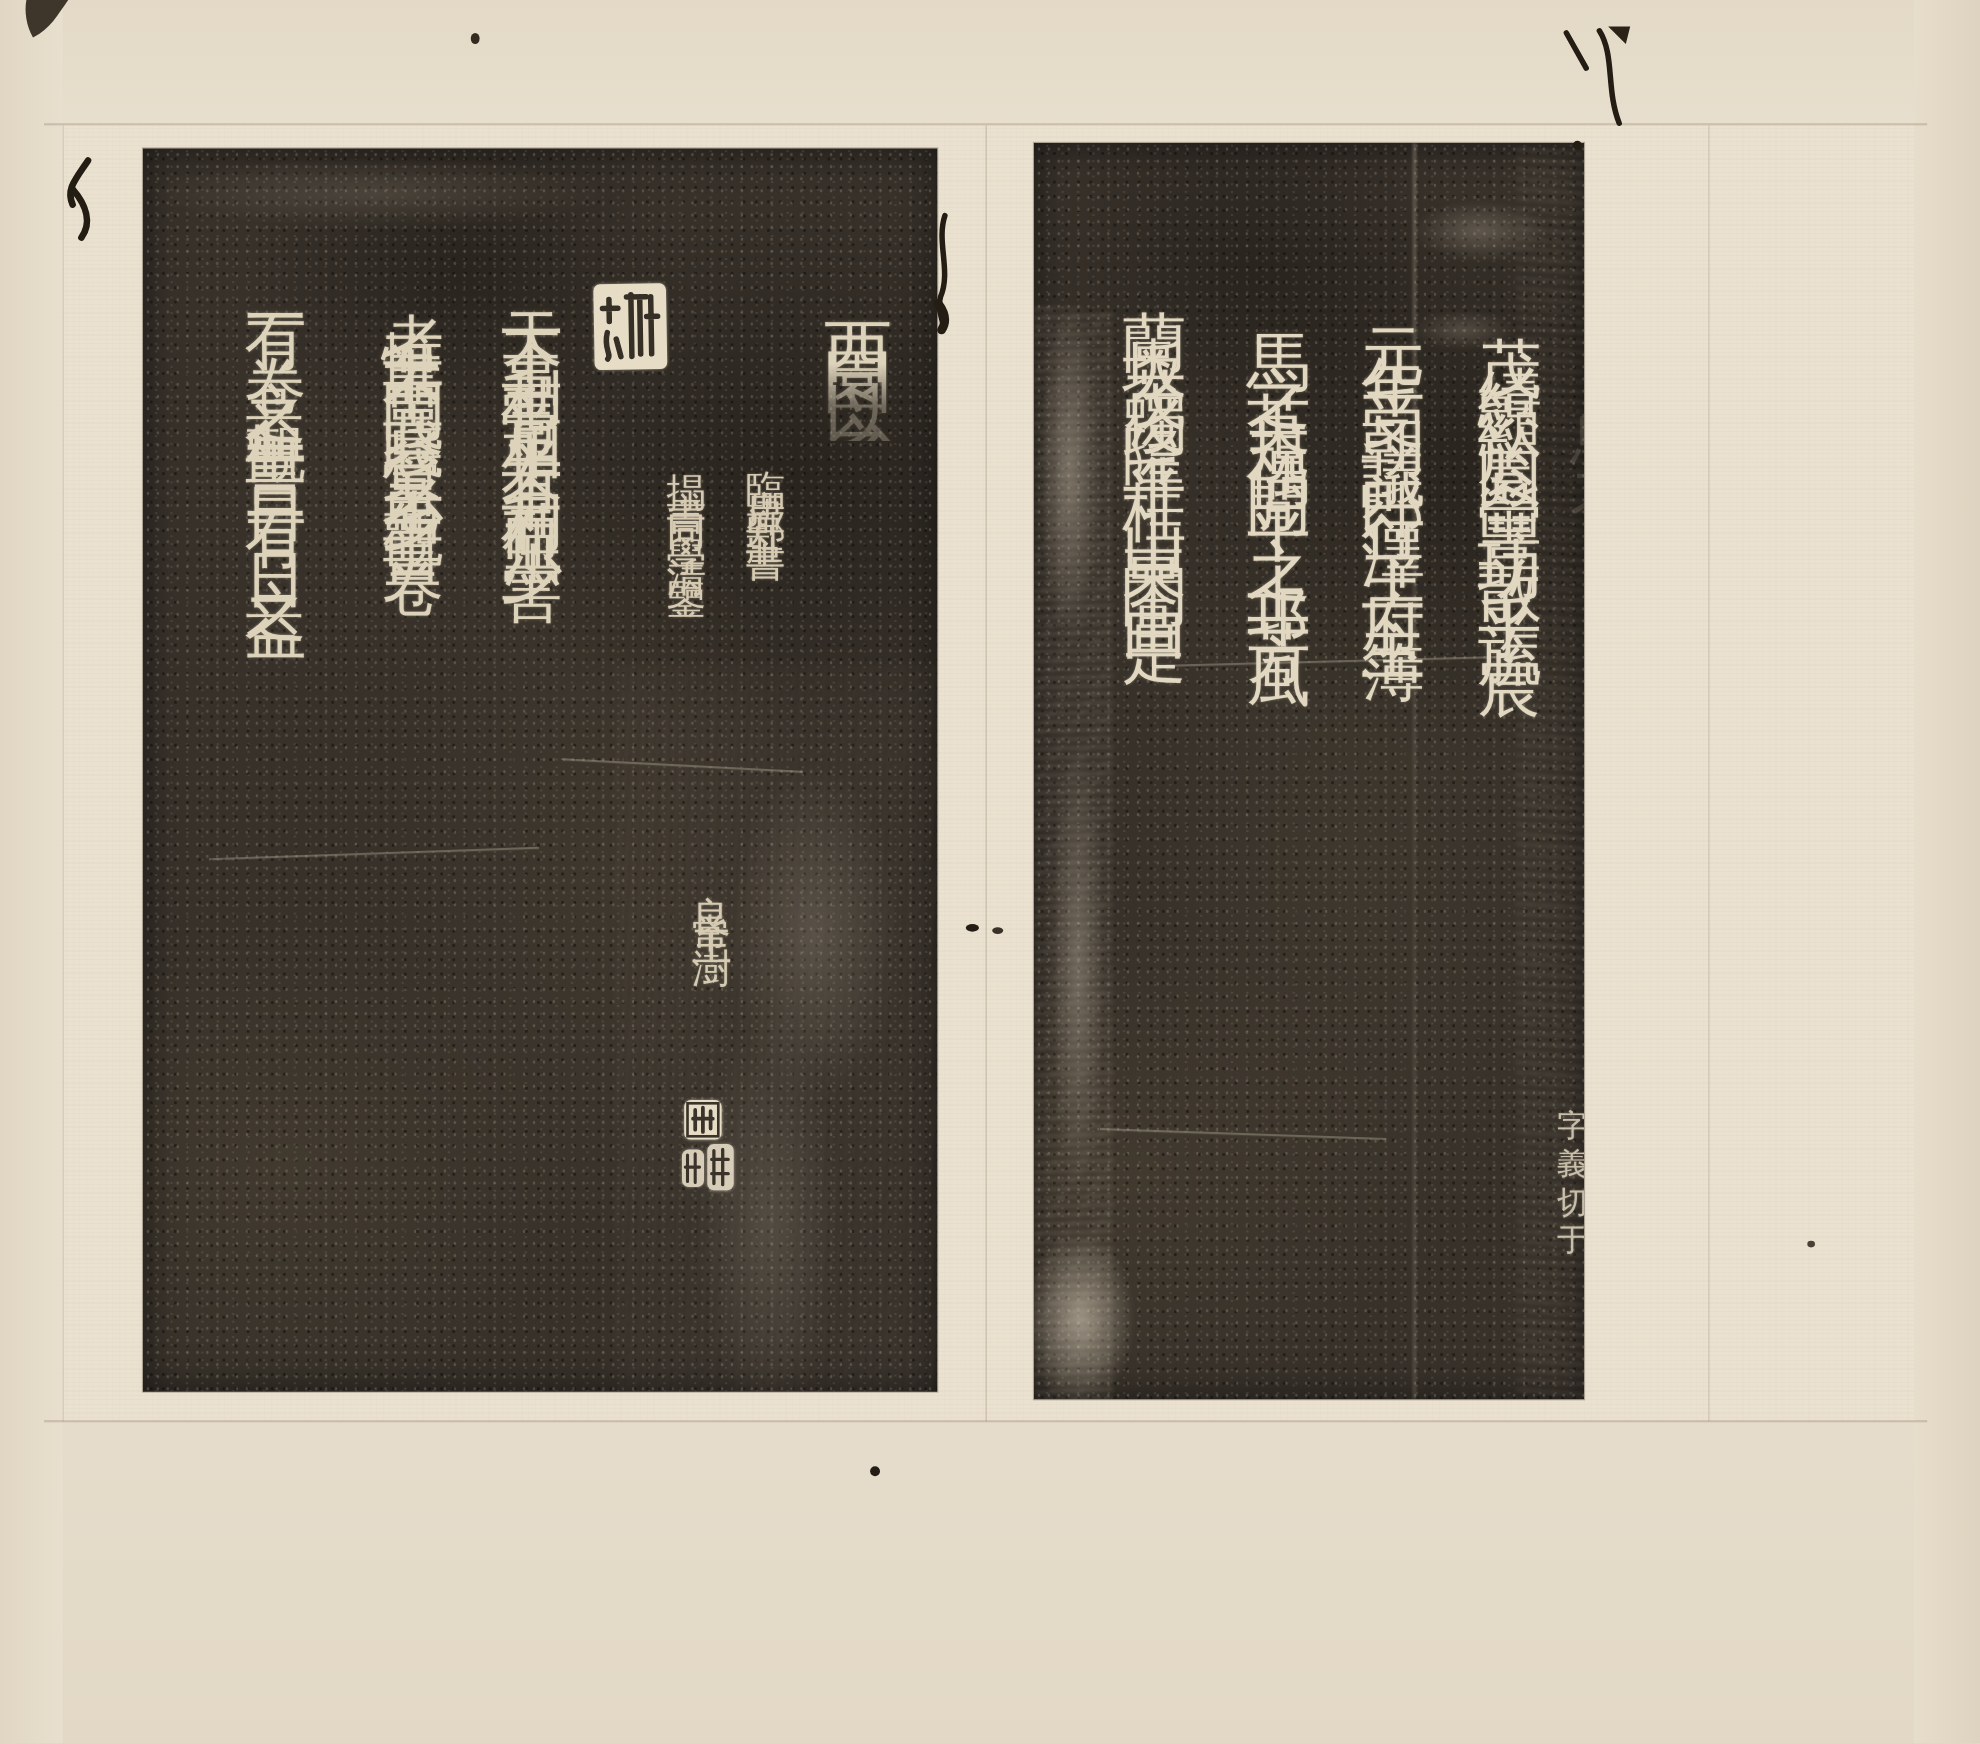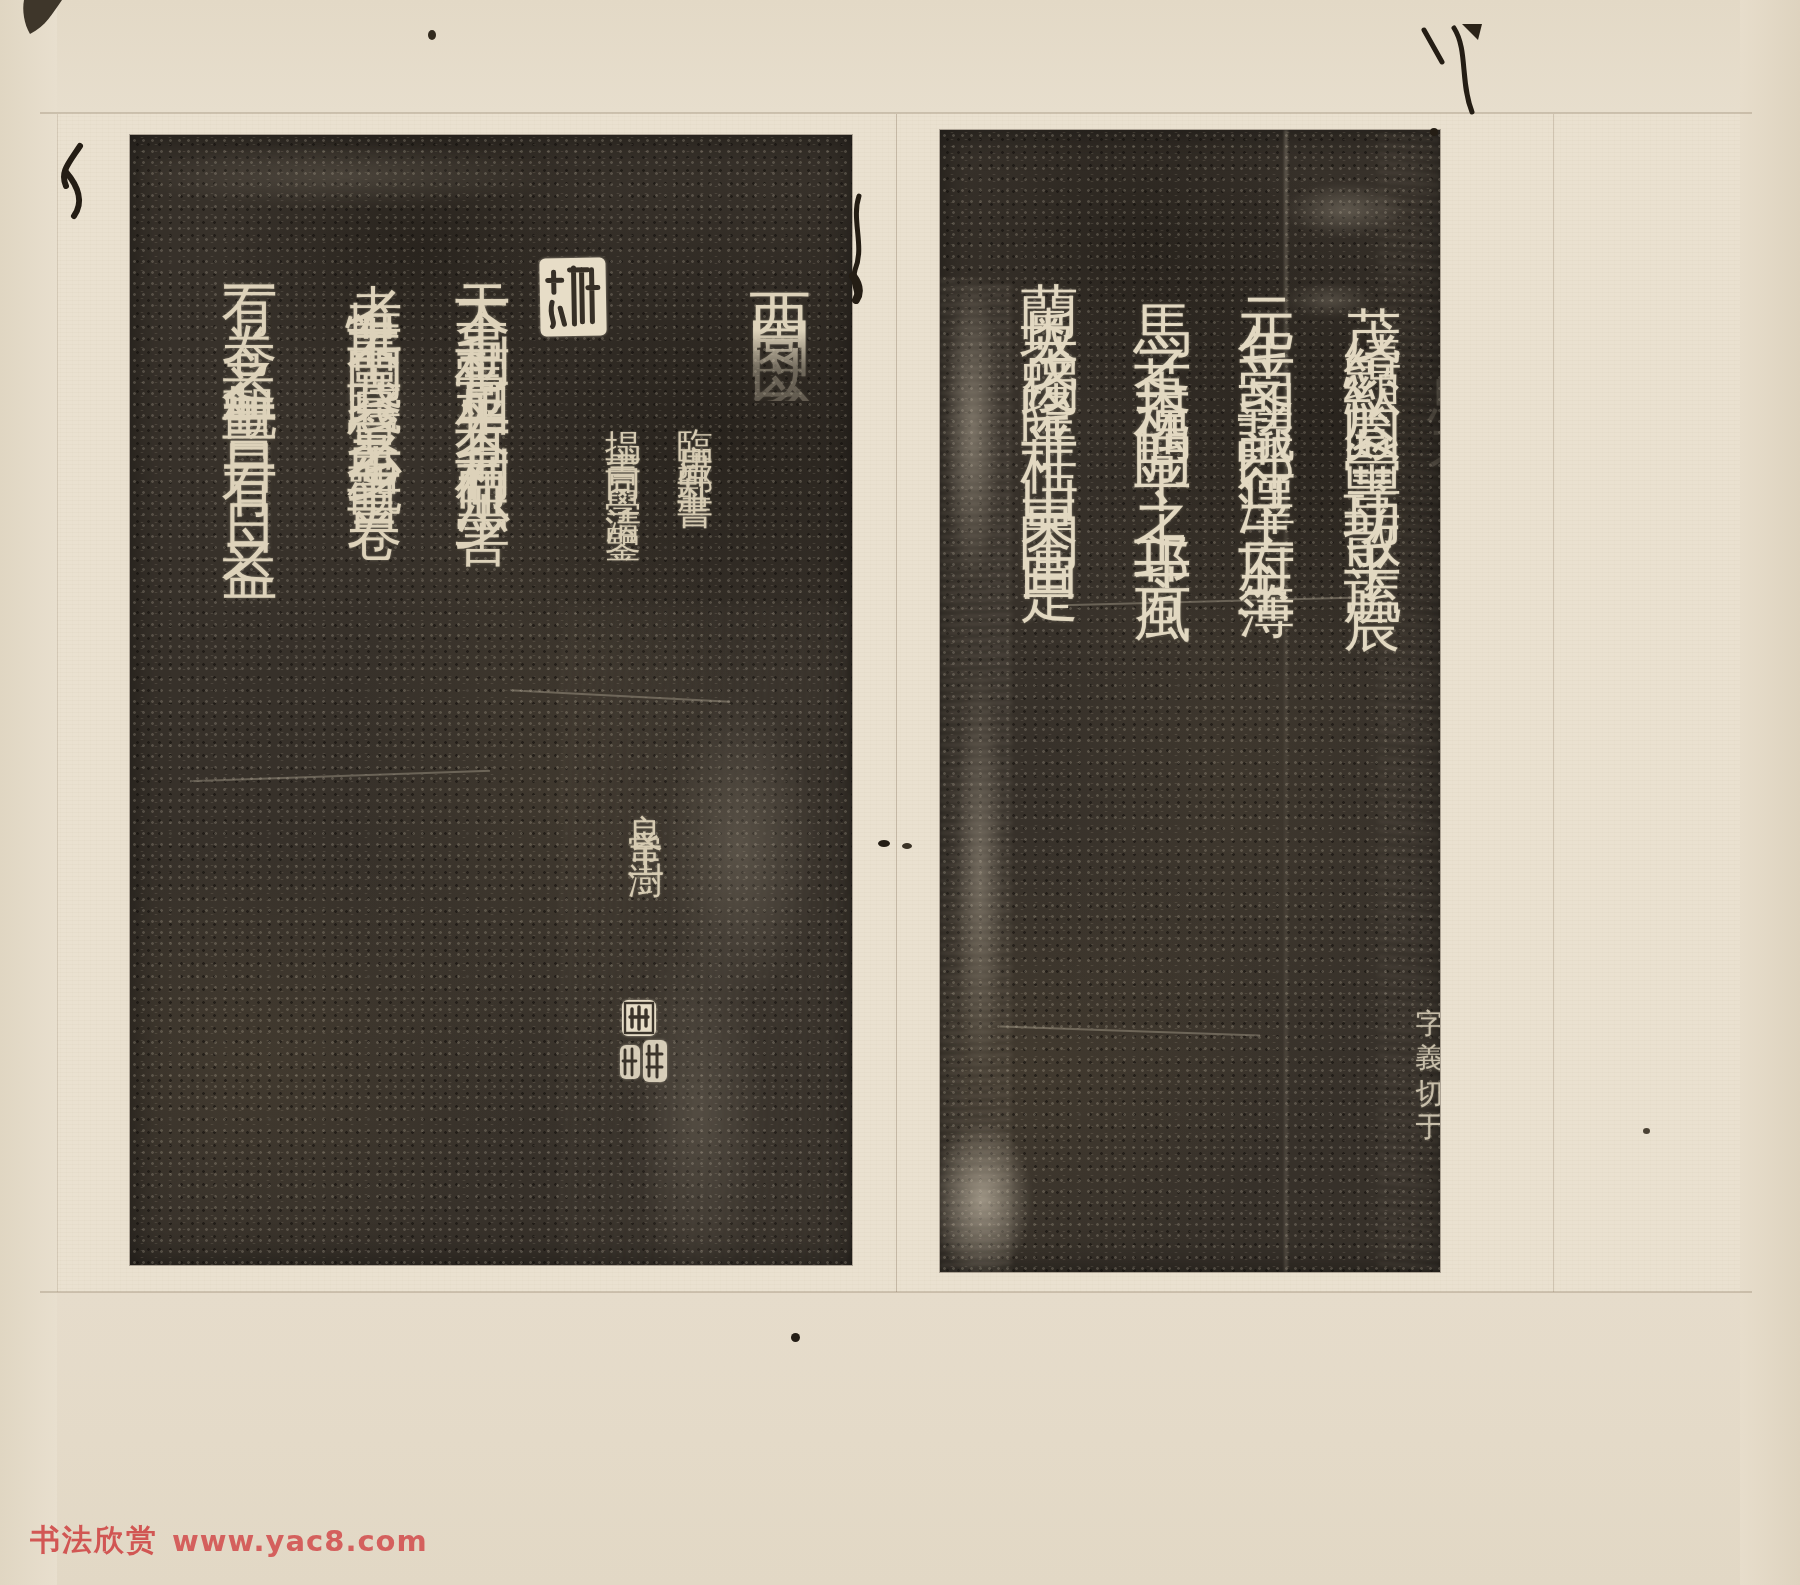--- a/index.html
+++ b/index.html
@@ -226,18 +226,14 @@
       <path d="M50 2 L70 2 L66 18 Z" fill="#2b2318" stroke="none"></path>
     </g>
       </svg>
   </div>
   <div class="dot" style="left:878px;top:840px;width:12px;height:7px;"></div>
   <div class="dot" style="left:902px;top:843px;width:10px;height:6px;background:#3a3226;"></div>
   <div class="dot" style="left:791px;top:1333px;width:9px;height:9px;"></div>
   <div class="dot" style="left:1643px;top:1128px;width:7px;height:6px;background:#4a4134;"></div>
   <div class="dot" style="left:428px;top:30px;width:8px;height:10px;background:#332b1f;"></div>
 
-  <div class="watermark">
-    <span>书法欣赏</span>
-    <span class="url">www.yac8.com</span>
-  </div>
 
 </div>
 
 </body></html>

